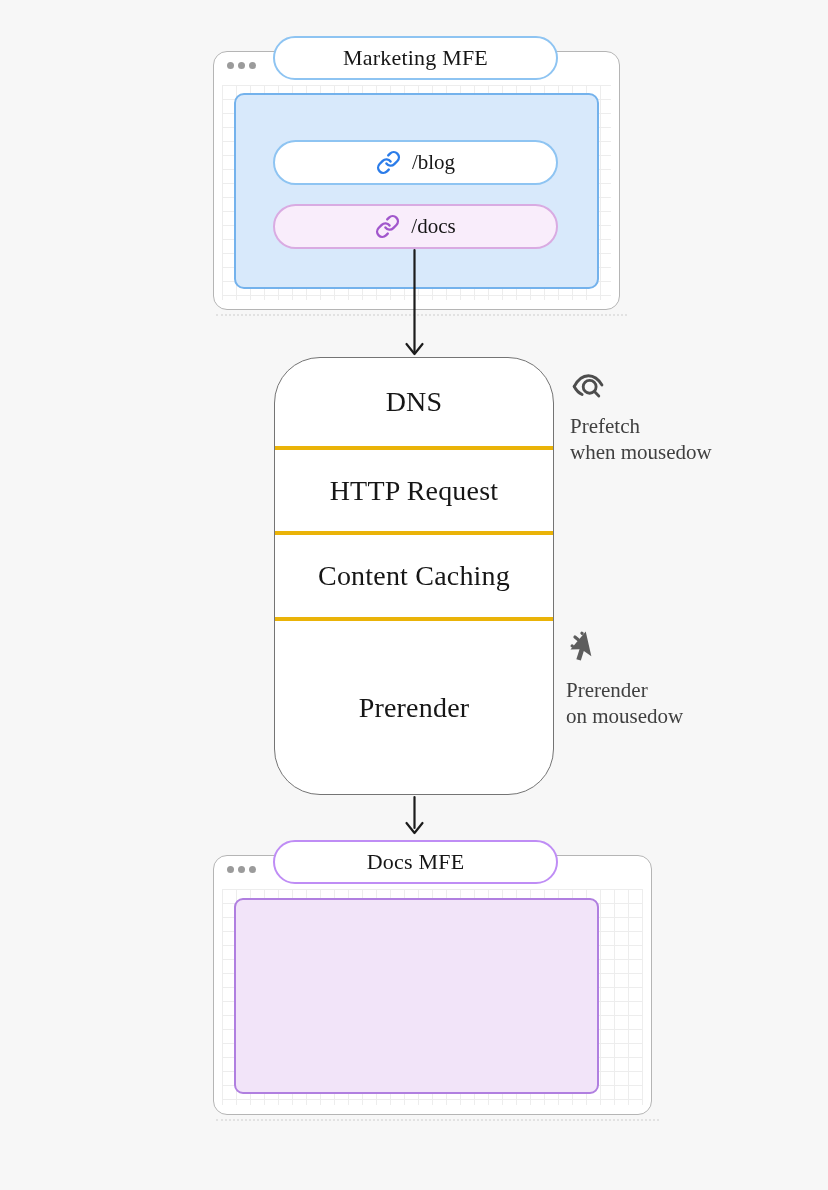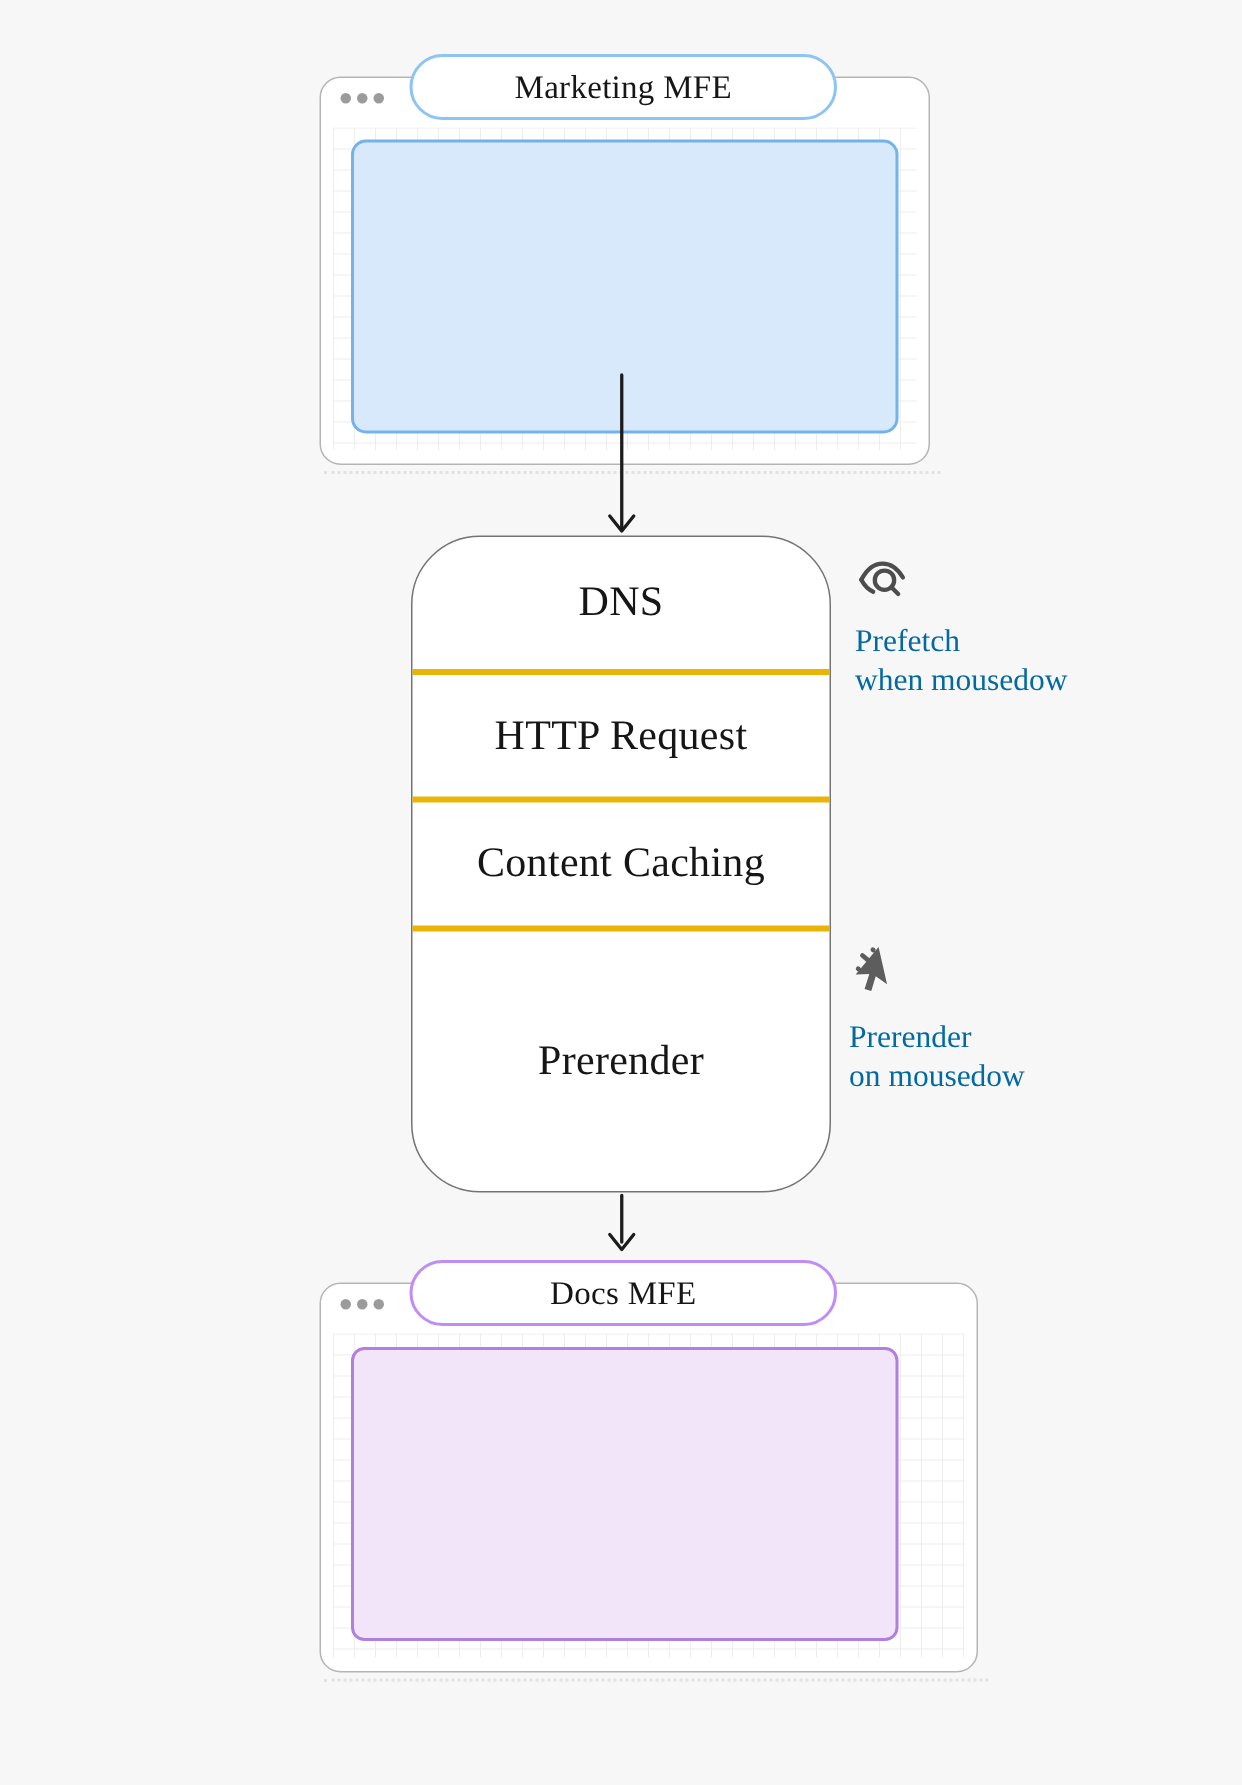--- a/index.html
+++ b/index.html
@@ -67,42 +67,60 @@
   .stage-0{height:88px;}
   .stage-1{height:85px;}
   .stage-2{height:86px;}
   .stage-3{flex:1;}
   
   .annotation{position:absolute;z-index:2;}
   .anno-1{left:570px;top:367px;}
   .anno-2{left:566px;top:631px;}
   .anno-icon{display:block;margin-bottom:6px;}
   .anno-2 .anno-icon{margin-left:2px;margin-bottom:4px;}
-  .anno-line{font-size:21px;line-height:26px;color:#0369a1;white-space:nowrap;}
+  .anno-line{font-size:21px;line-height:26px;color:#404040;white-space:nowrap;}
   
   .overlay{position:absolute;left:0;top:0;z-index:4;pointer-events:none;}
 </style>
 </head>
 <body>
 
 <div class="canvas">
 
   <div class="window win-marketing">
     <div class="grid-bg"></div>
     <div class="dots">
       <span class="dot"></span>
       <span class="dot"></span>
       <span class="dot"></span>
     </div>
     <div class="title-pill title-blue">
       <span>Marketing MFE</span>
     </div>
     <div class="panel panel-blue"></div>
 
+    <div class="route-pill route-blog">
+      <span class="link-icon link-blue">
+        <svg width="25" height="25" viewBox="0 0 24 24" fill="none" stroke="currentColor" stroke-width="2.3" stroke-linecap="round" stroke-linejoin="round">
+          <path d="M10 13a5 5 0 0 0 7.54.54l3-3a5 5 0 0 0-7.07-7.07l-1.72 1.71"></path>
+          <path d="M14 11a5 5 0 0 0-7.54-.54l-3 3a5 5 0 0 0 7.07 7.07l1.71-1.71"></path>
+        </svg>
+      </span>
+      <span>/blog</span>
+    </div>
 
+    <div class="route-pill route-docs">
+      <span class="link-icon link-purple">
+        <svg width="25" height="25" viewBox="0 0 24 24" fill="none" stroke="currentColor" stroke-width="2.3" stroke-linecap="round" stroke-linejoin="round">
+          <path d="M10 13a5 5 0 0 0 7.54.54l3-3a5 5 0 0 0-7.07-7.07l-1.72 1.71"></path>
+          <path d="M14 11a5 5 0 0 0-7.54-.54l-3 3a5 5 0 0 0 7.07 7.07l1.71-1.71"></path>
+        </svg>
+      </span>
+      <span>/docs</span>
+    </div>
   </div>
 
   <div class="pipeline">
     <div class="stage stage-0">
       <span>DNS</span>
     </div>
     <div class="stage stage-1">
       <span>HTTP Request</span>
     </div>
     <div class="stage stage-2">

